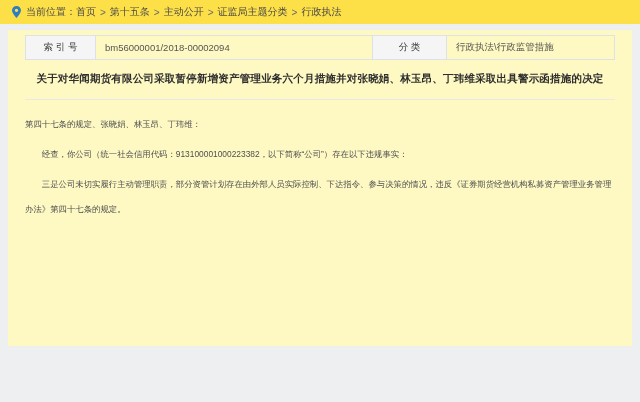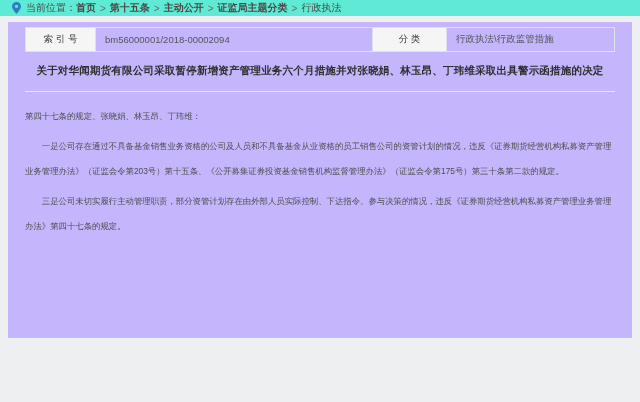--- a/index.html
+++ b/index.html
@@ -3,31 +3,31 @@
 <meta charset="utf-8">
 <style>
   * { margin:0; padding:0; box-sizing:border-box; }
   html,body {
     width:640px; height:402px; overflow:hidden;
     background:#edeff1;
     font-family:"Liberation Sans","DejaVu Sans",sans-serif;
   }
   
   .breadcrumb-bar {
-    height:16px; background:#5eead4;
+    height:24px; background:#fde047;
     display:flex; align-items:center;
     padding:0 12px; font-size:10px; color:#4a4a4a;
     white-space:nowrap;
   }
   .pin-icon { width:9px; height:12px; margin-right:5px; flex:0 0 auto; }
-  .crumb { color:#4a4a4a; text-decoration:none; cursor:pointer;font-weight:bold; }
+  .crumb { color:#4a4a4a; text-decoration:none; cursor:pointer; }
   .crumb-sep { margin:0 4px; color:#6b6b6b; }
   
   .card {
-    background:#c4b5fd;
+    background:#fef9c3;
     margin:6px 8px 0 8px;
     height:316px;
     padding:5px 17px 0 17px;
     overflow:hidden;
   }
   
   table.info { width:100%; border-collapse:collapse; table-layout:fixed; font-size:9.5px; color:#555555; }
   table.info td { border:1px solid #dde2ea; height:24px; padding:0 9px; overflow:hidden; white-space:nowrap; }
   td.lbl { background:#f5f5f6; color:#3a3a3a; text-align:center; padding:0 4px; }
   .col-l1 { width:70px; } .col-v1 { width:auto; } .col-l2 { width:74px; } .col-v2 { width:168px; }
@@ -82,17 +82,17 @@
     </tr>
   </tbody>
     </table>
 
   <div class="doc-title">关于对华闻期货有限公司采取暂停新增资产管理业务六个月措施并对张晓娟、林玉昂、丁玮维采取出具警示函措施的决定</div>
 
   <div class="divider"></div>
 
   <div class="doc-body">
     <p>第四十七条的规定、张晓娟、林玉昂、丁玮维：</p>
-    <p class="indent">一是公司存在通过不具备基金销售业务资格的公司及人员和不具备基金从业资格的员工销售公司的资管计划的情况，违反《证券期货经营机构私募资产管理业务管理办法》（证监会令第203号）第十五条、《公开募集证券投资基金销售机构监督管理办法》（证监会令第175号）第三十条第二款的规定。</p>
+    <p class="indent">经查，你公司（统一社会信用代码：913100001000223382，以下简称“公司”）存在以下违规事实：</p>
     <p class="indent">三是公司未切实履行主动管理职责，部分资管计划存在由外部人员实际控制、下达指令、参与决策的情况，违反《证券期货经营机构私募资产管理业务管理办法》第四十七条的规定。</p>
   </div>
 
 </div>
 
 </body></html>

